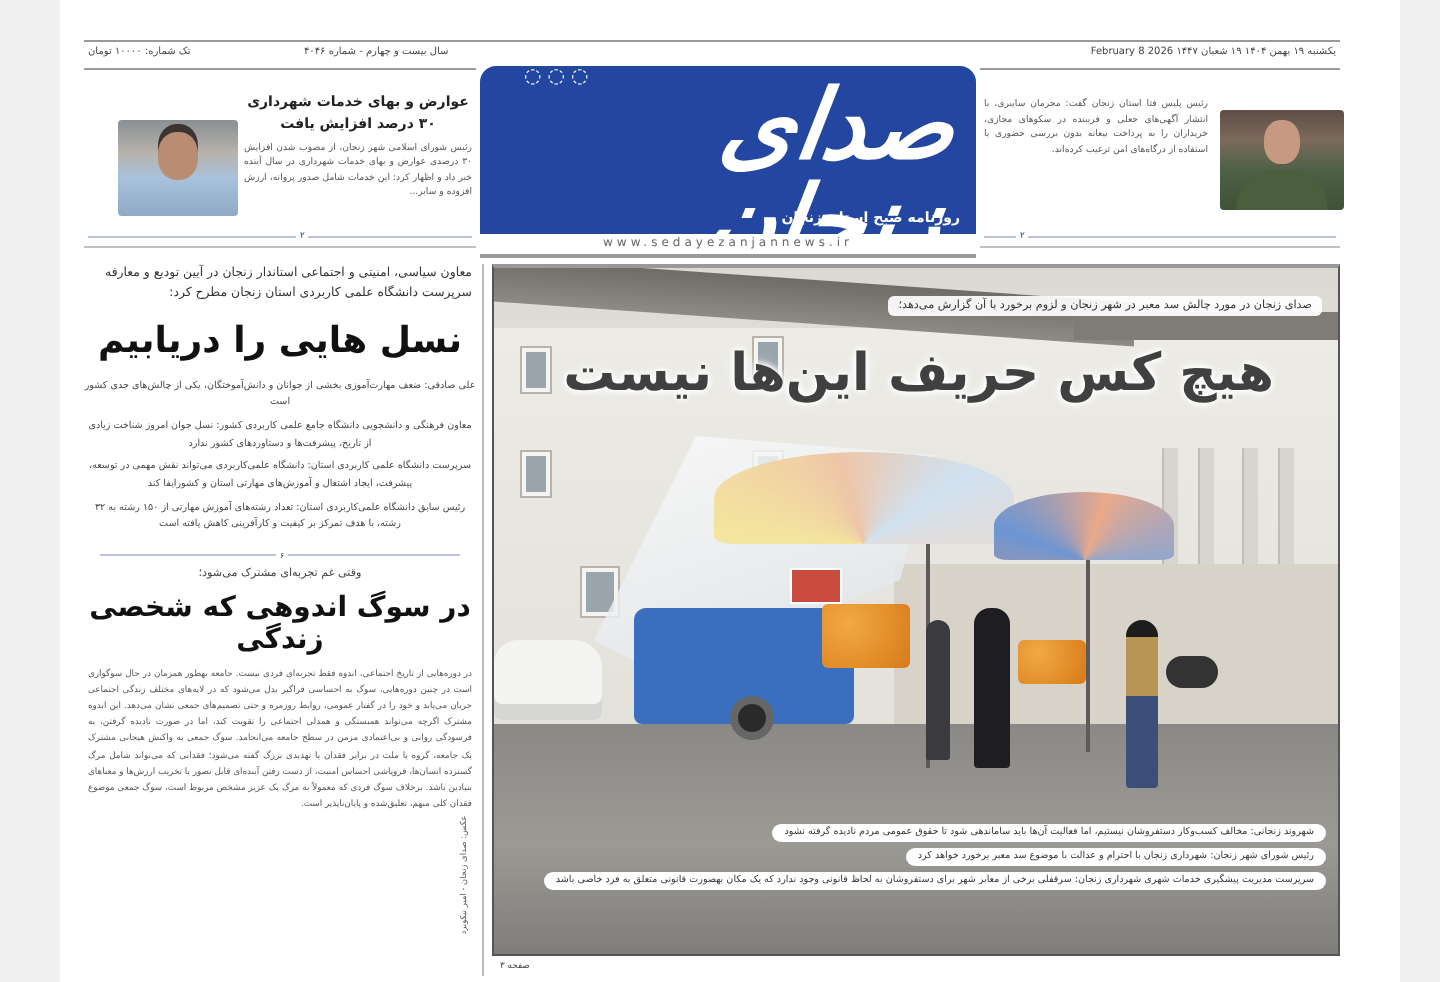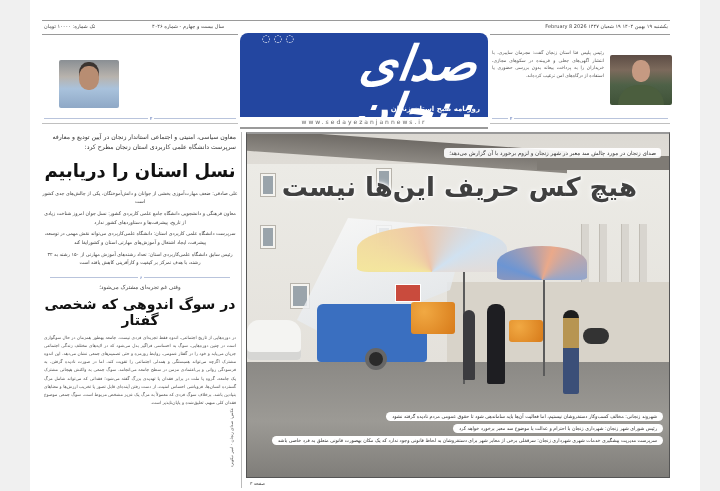--- a/index.html
+++ b/index.html
@@ -112,50 +112,54 @@
 
 <div class="masthead">
   <span class="dots">◌◌◌</span>
   <span class="logo">صدای زنجان</span>
   <span class="tagline">روزنامه صبح استان زنجان</span>
 </div>
 <div class="website">www.sedayezanjannews.ir</div>
 <div class="mast-under"></div>
 
 <div class="teaser teaser-left">
+  <div class="body">
+    <h3>عوارض و بهای خدمات شهرداری ۳۰ درصد افزایش یافت</h3>
+    <p>رئیس شورای اسلامی شهر زنجان، از مصوب شدن افزایش ۳۰ درصدی عوارض و بهای خدمات شهرداری در سال آینده خبر داد و اظهار کرد: این خدمات شامل صدور پروانه، ارزش افزوده و سایر...</p>
+  </div>
   <div class="photo photo-man1"></div>
   <div class="pager">
       <span>۲</span>
     </div>
 </div>
 
 <div class="teaser teaser-right">
   <div class="body">
     <p>رئیس پلیس فتا استان زنجان گفت: مجرمان سایبری، با انتشار آگهی‌های جعلی و فریبنده در سکوهای مجازی، خریداران را به پرداخت بیعانه بدون بررسی حضوری یا استفاده از درگاه‌های امن ترغیب کرده‌اند.</p>
   </div>
   <div class="photo photo-man2"></div>
   <div class="pager">
       <span>۲</span>
     </div>
 </div>
 
 <div class="leftcol">
   <p class="kicker">معاون سیاسی، امنیتی و اجتماعی استاندار زنجان در آیین تودیع و معارفه سرپرست دانشگاه علمی کاربردی استان زنجان مطرح کرد:</p>
-  <h1 class="headline-big">نسل استان را دریابیم</h1>
+  <h1 class="headline-big">نسل هایی را دریابیم</h1>
   <div class="bullets">
     <p class="bullet">علی صادقی: ضعف مهارت‌آموزی بخشی از جوانان و دانش‌آموختگان، یکی از چالش‌های جدی کشور است</p>
     <p class="bullet">معاون فرهنگی و دانشجویی دانشگاه جامع علمی کاربردی کشور: نسل جوان امروز شناخت زیادی از تاریخ، پیشرفت‌ها و دستاوردهای کشور ندارد</p>
     <p class="bullet">سرپرست دانشگاه علمی کاربردی استان: دانشگاه علمی‌کاربردی می‌تواند نقش مهمی در توسعه، پیشرفت، ایجاد اشتغال و آموزش‌های مهارتی استان و کشورایفا کند</p>
     <p class="bullet">رئیس سابق دانشگاه علمی‌کاربردی استان: تعداد رشته‌های آموزش مهارتی از ۱۵۰ رشته به ۳۲ رشته، با هدف تمرکز بر کیفیت و کارآفرینی کاهش یافته است</p>
   </div>
   <div class="divider">
       <span>۶</span>
     </div>
   <p class="kicker2">وقتی غم تجربه‌ای مشترک می‌شود؛</p>
-  <h2 class="headline-med">در سوگ اندوهی که شخصی گفتار</h2>
+  <h2 class="headline-med">در سوگ اندوهی که شخصی زندگی</h2>
   <p class="bodytext">در دوره‌هایی از تاریخ اجتماعی، اندوه فقط تجربه‌ای فردی نیست. جامعه بهطور همزمان در حال سوگواری است در چنین دوره‌هایی، سوگ به احساسی فراگیر بدل می‌شود که در لایه‌های مختلف زندگی اجتماعی جریان می‌یابد و خود را در گفتار عمومی، روابط روزمره و حتی تصمیم‌های جمعی نشان می‌دهد. این اندوه مشترک اگرچه می‌تواند همبستگی و همدلی اجتماعی را تقویت کند، اما در صورت نادیده گرفتن، به فرسودگی روانی و بی‌اعتمادی مزمن در سطح جامعه می‌انجامد. سوگ جمعی به واکنش هیجانی مشترک یک جامعه، گروه یا ملت در برابر فقدان یا تهدیدی بزرگ گفته می‌شود؛ فقدانی که می‌تواند شامل مرگ گسترده انسان‌ها، فروپاشی احساس امنیت، از دست رفتن آینده‌ای قابل تصور یا تخریب ارزش‌ها و معناهای بنیادین باشد. برخلاف سوگ فردی که معمولاً به مرگ یک عزیز مشخص مربوط است، سوگ جمعی موضوع فقدان کلی مبهم، تعلیق‌شده و پایان‌ناپذیر است.</p>
 </div>
 <div class="col-sep"></div>
 <div class="vert-credit">
     <span>عکس: صدای زنجان - امیر نیکوبرد</span>
   </div>
 
 <div class="mainstory">
   <div class="scene">
     <div class="sky"></div>

